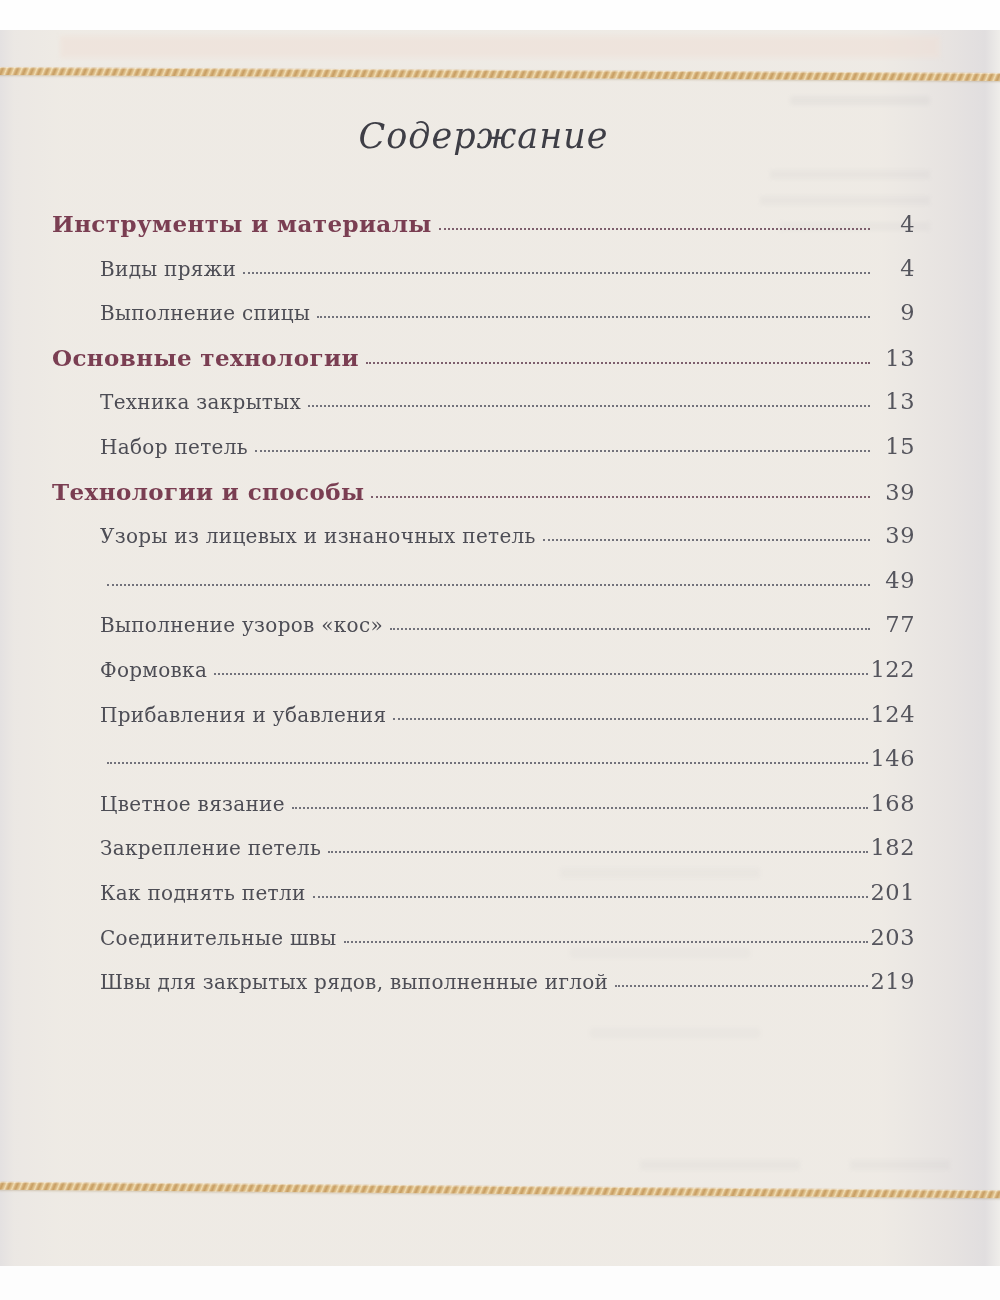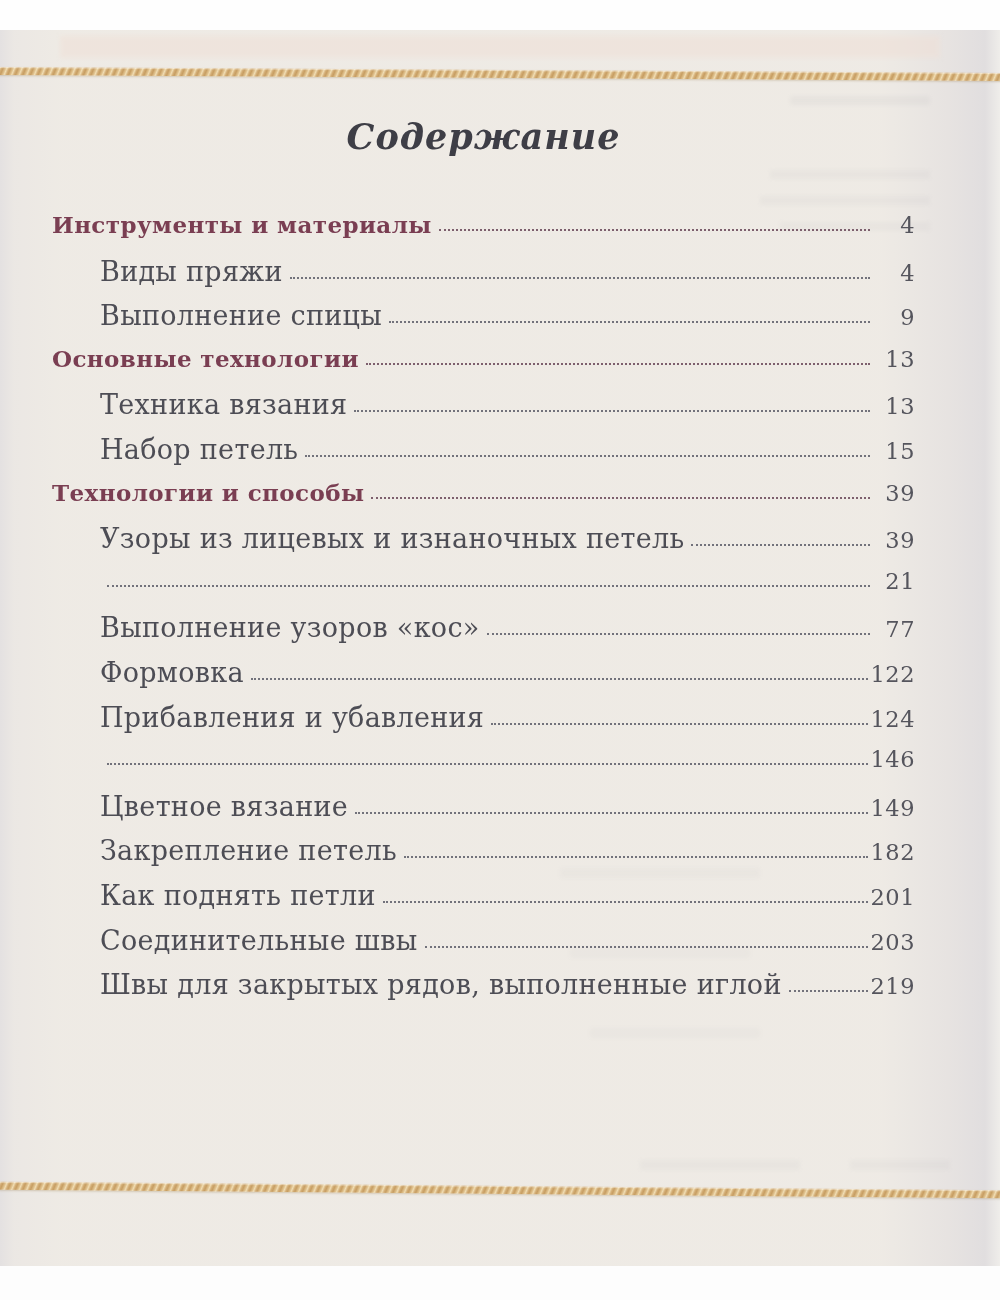--- a/index.html
+++ b/index.html
@@ -46,37 +46,37 @@
   .g9{left:850px;top:1160px;width:100px;height:10px;background:#8a8a92;opacity:.06;}
   
   .content{
     position:absolute;left:0;top:26px;width:1000px;
     padding:0 85px 0 52px;box-sizing:border-box;
   }
   .title{
     margin-top:90px;
     text-align:center;
     font-size:35px;
-    font-weight:bold;
+    font-weight:normal;
     font-style:italic;
     color:#3e3e46;
     letter-spacing:1px;
   }
   .toc{margin-top:54px;}
   .toc-row{
     display:flex;align-items:baseline;height:44.6px;
     color:var(--text-color,#4d4d55);
   }
   .toc-row.lvl1 .lbl{
     font-weight:bold;color:var(--heading-color,#7a3e52);
     font-size:23px;letter-spacing:.4px;
   }
   .toc-row.lvl1 .leader{border-color:#7d5f6d;}
   .toc-row.lvl2{padding-left:48px;}
-  .lbl{font-size:27px;letter-spacing:.3px;white-space:nowrap;}
+  .lbl{font-size:20px;letter-spacing:.3px;white-space:nowrap;}
   .leader{
     flex:1;
     border-bottom:2.5px dotted #72727b;
     margin:0 3px 0 7px;
     position:relative;top:-2px;
     min-width:20px;
   }
   .pagenum{
     font-size:22.5px;color:#55555d;
     min-width:42px;text-align:right;
@@ -121,42 +121,42 @@
     <span class="lbl">Выполнение спицы</span>
     <span class="leader"></span>
     <span class="pagenum">9</span>
   </div>
       <div class="toc-row lvl1">
     <span class="lbl">Основные технологии</span>
     <span class="leader"></span>
     <span class="pagenum">13</span>
   </div>
       <div class="toc-row lvl2">
-    <span class="lbl">Техника вязания</span>
+    <span class="lbl">Техника закрытых</span>
     <span class="leader"></span>
     <span class="pagenum">13</span>
   </div>
       <div class="toc-row lvl2">
     <span class="lbl">Набор петель</span>
     <span class="leader"></span>
     <span class="pagenum">15</span>
   </div>
       <div class="toc-row lvl1">
     <span class="lbl">Технологии и способы</span>
     <span class="leader"></span>
     <span class="pagenum">39</span>
   </div>
       <div class="toc-row lvl2">
     <span class="lbl">Узоры из лицевых и изнаночных петель</span>
     <span class="leader"></span>
     <span class="pagenum">39</span>
   </div>
       <div class="toc-row lvl2">
     <span class="leader"></span>
-    <span class="pagenum">21</span>
+    <span class="pagenum">49</span>
   </div>
       <div class="toc-row lvl2">
     <span class="lbl">Выполнение узоров «кос»</span>
     <span class="leader"></span>
     <span class="pagenum">77</span>
   </div>
       <div class="toc-row lvl2">
     <span class="lbl">Формовка</span>
     <span class="leader"></span>
     <span class="pagenum">122</span>
@@ -166,21 +166,21 @@
     <span class="leader"></span>
     <span class="pagenum">124</span>
   </div>
       <div class="toc-row lvl2">
     <span class="leader"></span>
     <span class="pagenum">146</span>
   </div>
       <div class="toc-row lvl2">
     <span class="lbl">Цветное вязание</span>
     <span class="leader"></span>
-    <span class="pagenum">149</span>
+    <span class="pagenum">168</span>
   </div>
       <div class="toc-row lvl2">
     <span class="lbl">Закрепление петель</span>
     <span class="leader"></span>
     <span class="pagenum">182</span>
   </div>
       <div class="toc-row lvl2">
     <span class="lbl">Как поднять петли</span>
     <span class="leader"></span>
     <span class="pagenum">201</span>

